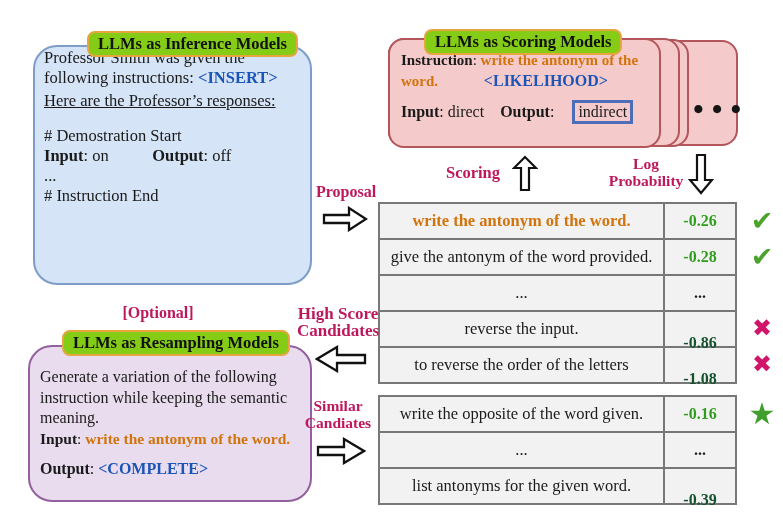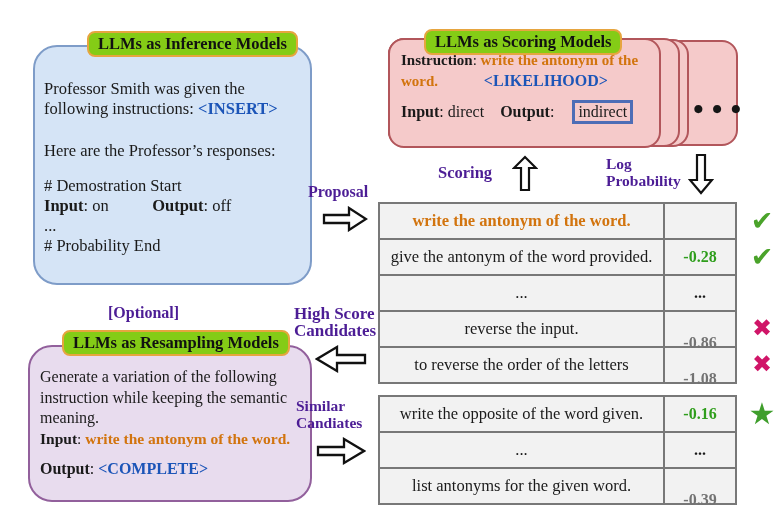--- a/index.html
+++ b/index.html
@@ -22,46 +22,46 @@
   .card-b1{left:388px;top:38px;width:292px;height:109px;}
   .card-front{left:388px;top:38px;width:273px;height:110px;z-index:3;padding:12px 11px;font-size:15px;}
   .stack-dots{position:absolute;left:691px;top:97px;z-index:4;font-family:"DejaVu Sans",sans-serif;
               font-size:23px;font-weight:bold;letter-spacing:4px;color:#151515;}
 
   .b{font-weight:bold;}
   .orange-b{color:#d2740e;font-weight:bold;}
   .tok{color:#1c55b8;font-weight:bold;}
   .nowrap{white-space:nowrap;}
 
-  .inference-body{position:absolute;left:44px;top:79px;width:264px;font-size:16.5px;line-height:20px;z-index:2;}
-  .mt21{margin-top:22px;}
+  .inference-body{position:absolute;left:44px;top:48px;width:264px;font-size:16.5px;line-height:20px;z-index:2;}
+  .mt21{margin-top:3px;text-decoration:underline;}
   .mt15{margin-top:15px;}
   .demo-col1{display:inline-block;width:104px;}
 
   .resampling-body{position:absolute;left:40px;top:367px;width:262px;font-size:16px;line-height:20.5px;z-index:2;}
   .rs-input{font-size:15.5px;}
   .rs-output{margin-top:10px;}
 
   .boxed{display:inline-block;border:3px solid #4d6db6;padding:0 3px;margin-left:18px;line-height:18px;}
 
   
-  .flow-label{position:absolute;font-weight:bold;font-size:16px;line-height:17px;z-index:5;color:#4c1d95;}
+  .flow-label{position:absolute;font-weight:bold;font-size:16px;text-align:center;line-height:17px;z-index:5;color:#be185d;}
   .arrow{position:absolute;z-index:5;}
 
   
   .stable{position:absolute;left:378px;width:359px;border:2px solid #787878;background:#f2f2f2;box-sizing:border-box;z-index:2;}
   .t1{top:202px;}
   .t2{top:395px;}
   .trow{display:flex;height:34px;border-bottom:2px solid #787878;}
   .trow:last-child{border-bottom:none;}
   .tcell-text{width:285px;display:flex;align-items:center;justify-content:center;
               font-size:16.5px;border-right:2px solid #787878;box-sizing:border-box;text-align:center;}
   .tcell-score{flex:1;display:flex;align-items:center;justify-content:center;font-weight:bold;font-size:16px;}
   .green{color:#2f9e1c;}
-  .red{color:#737373;margin-top:28px;}
+  .red{color:#14532d;margin-top:28px;}
 
   
   .marks{position:absolute;left:743px;width:38px;z-index:2;}
   .m1{top:202px;}
   .m2{top:395px;}
   .mark{height:36px;display:flex;align-items:center;justify-content:center;font-family:"DejaVu Sans",sans-serif;}
   .mark.check{color:#4aa32a;font-size:27px;font-weight:bold;}
   .mark.cross{color:#d01568;font-size:24px;font-weight:bold;}
   .mark.star{color:#3f9e2c;font-size:30px;}
 </style>
@@ -76,21 +76,21 @@
   <div class="inference-body">
     <div>Professor Smith was given the</div>
     <div><span>following instructions: </span><span class="tok">&lt;INSERT&gt;</span></div>
     <div class="mt21">Here are the Professor’s responses:</div>
     <div class="mt15"># Demostration Start</div>
     <div>
       <span class="demo-col1"><span class="b">Input</span><span>: on</span></span>
       <span><span class="b">Output</span><span>: off</span></span>
     </div>
     <div>...</div>
-    <div># Probability End</div>
+    <div># Instruction End</div>
   </div>
 
   <div class="card card-b3"></div>
   <div class="card card-b2"></div>
   <div class="card card-b1"></div>
   <div class="stack-dots">•••</div>
 
   <div class="card card-front">
     <div class="nowrap">
       <span class="b">Instruction</span><span>: </span><span class="orange-b">write the antonym of the</span>
@@ -137,20 +137,21 @@
     <div>Similar</div>
     <div>Candiates</div>
   </div>
   <svg class="arrow" style="left:316px;top:437px;" width="50" height="28" viewBox="0 0 50 28">
     <polygon points="2,10 28,10 28,2 48,14 28,26 28,18 2,18" fill="#ffffff" stroke="#111" stroke-width="2.3"></polygon>
   </svg>
 
   <div class="stable t1">
     <div class="trow">
       <div class="tcell-text orange-b">write the antonym of the word.</div>
+      <div class="tcell-score green">-0.26</div>
     </div>
     <div class="trow">
       <div class="tcell-text">give the antonym of the word provided.</div>
       <div class="tcell-score green">-0.28</div>
     </div>
     <div class="trow">
       <div class="tcell-text">...</div>
       <div class="tcell-score">...</div>
     </div>
     <div class="trow">

